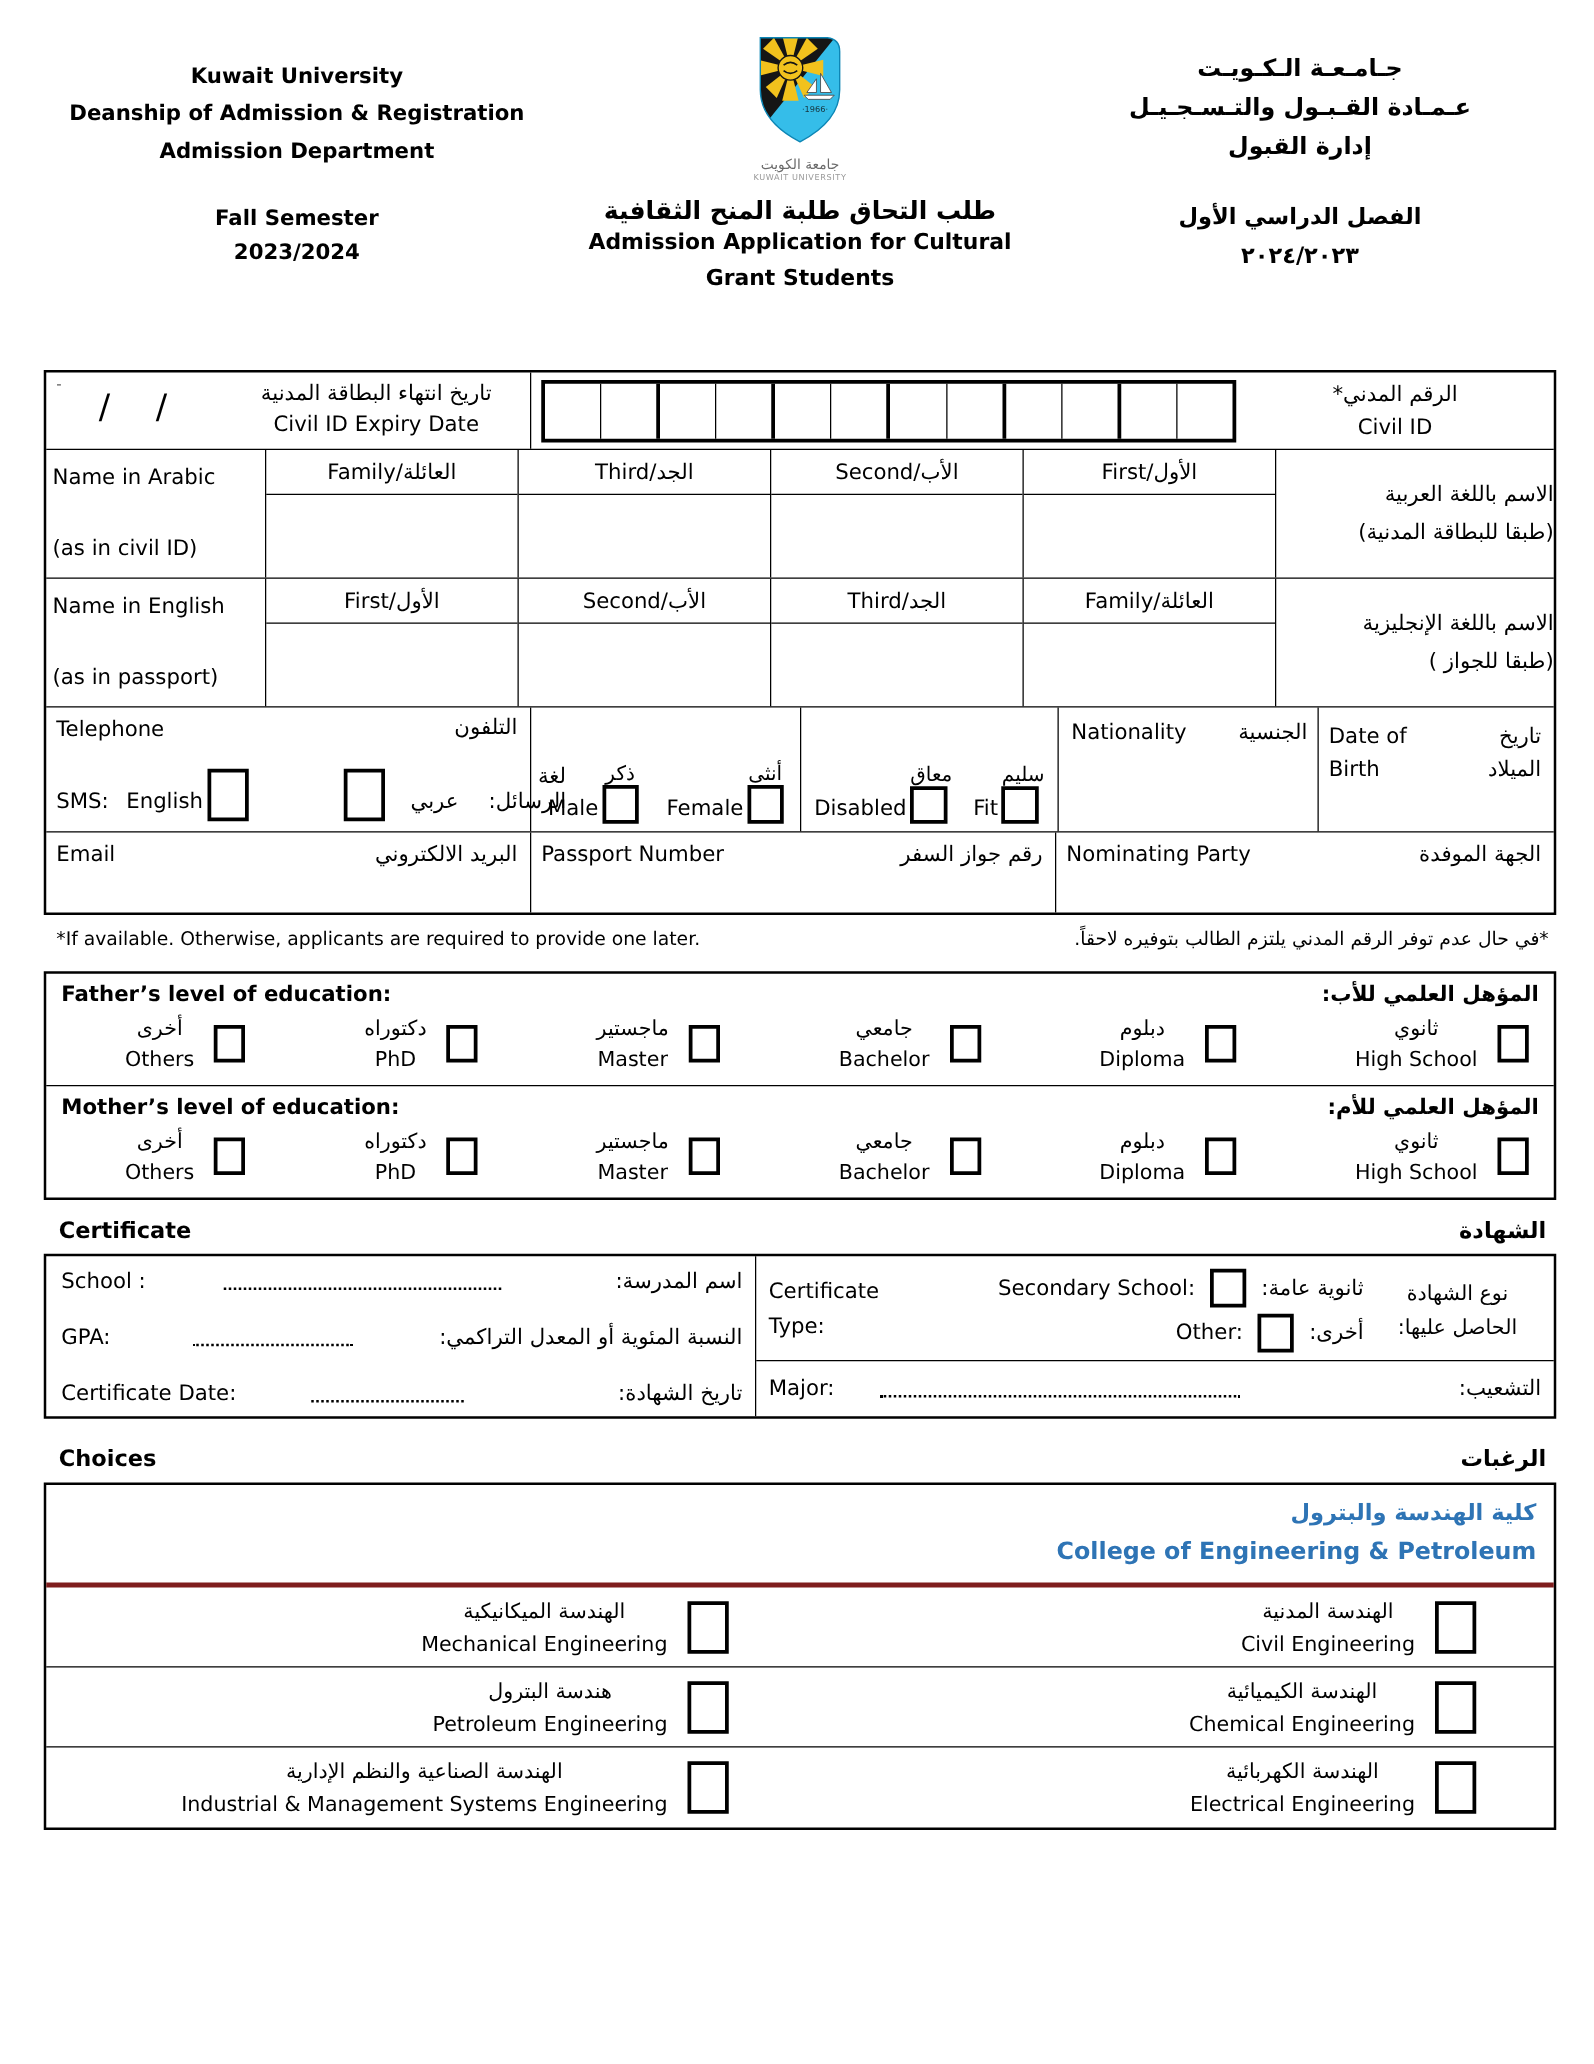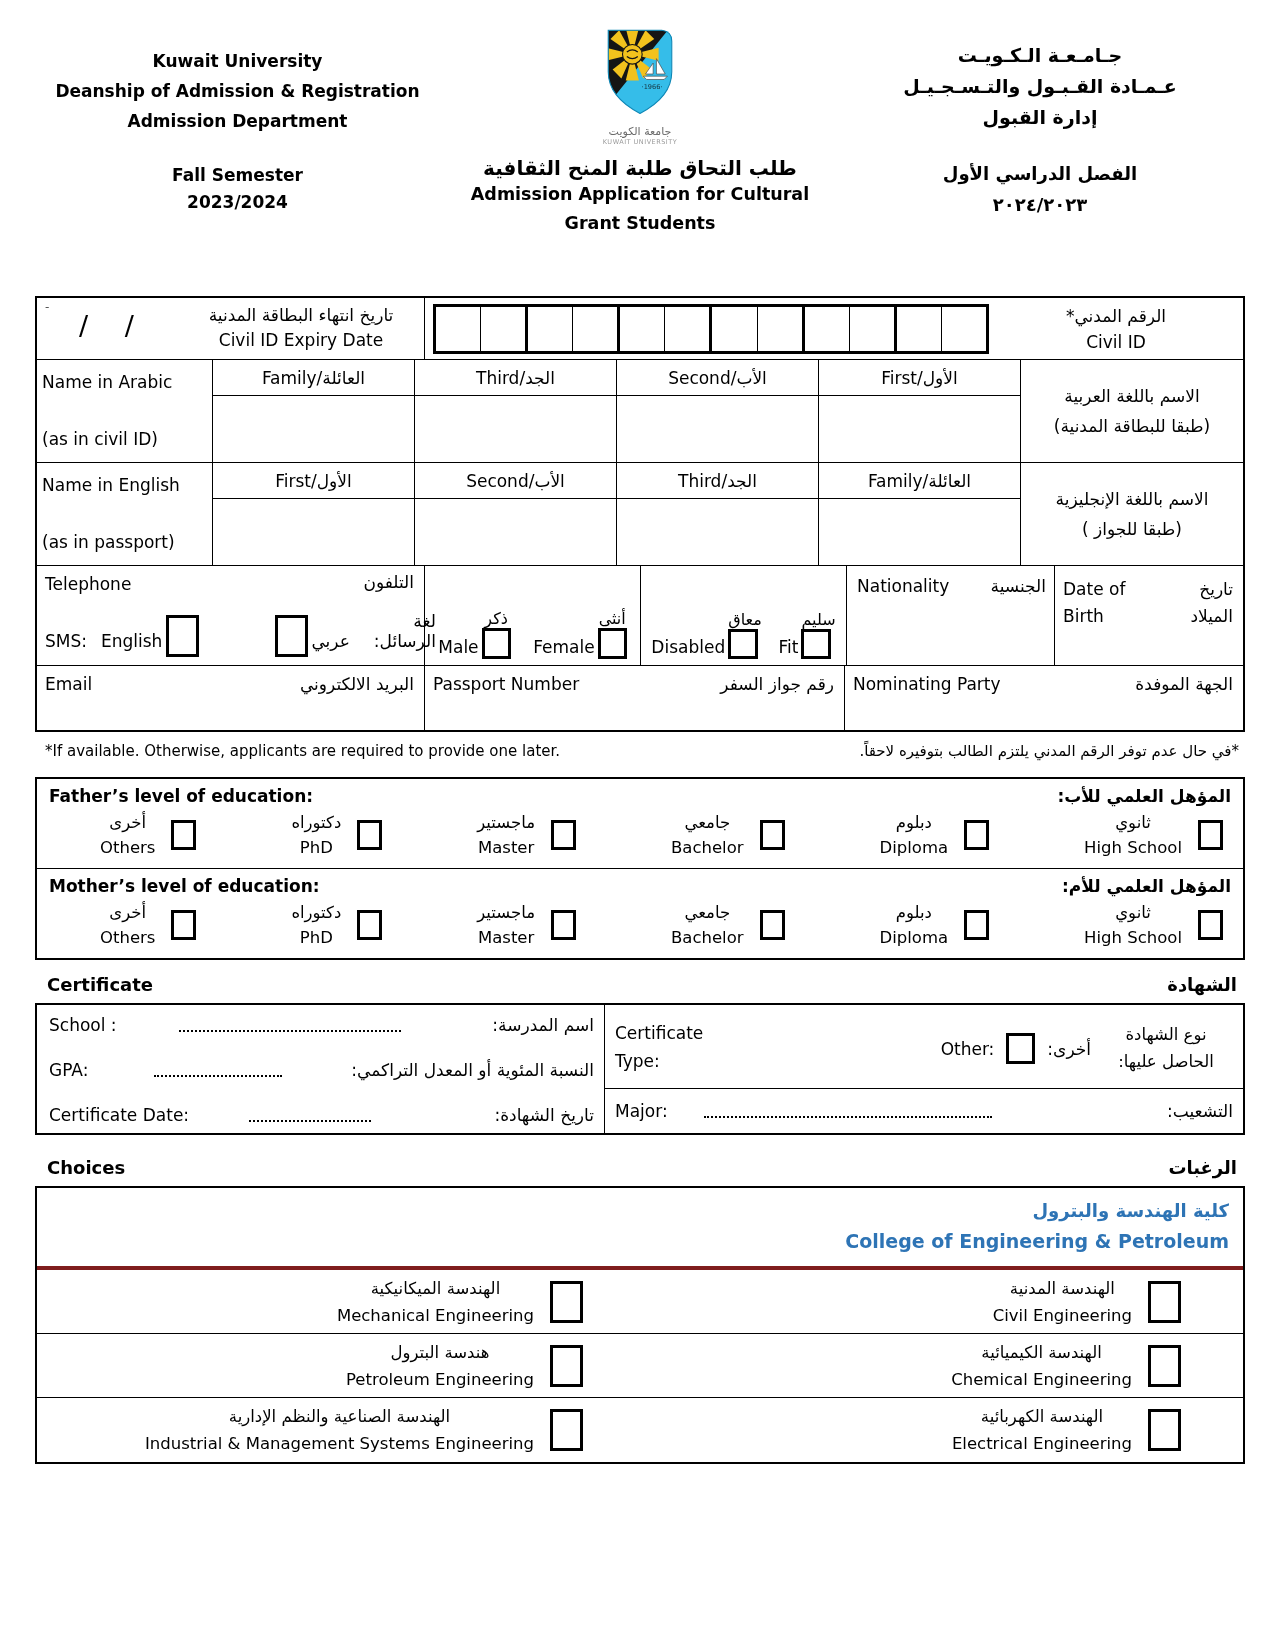--- a/index.html
+++ b/index.html
@@ -56,21 +56,21 @@
 
   
   .r-name { height:103px; }
   .c-rowlbl { width:176px; border-right:1px solid #000; display:flex; flex-direction:column;
               justify-content:center; padding-left:5px; font-size:17px; line-height:27px;gap:30px; }
   .c-namecol { width:202px; border-right:1px solid #000; display:flex; flex-direction:column; }
   .c-namecol .nhead { height:36px; border-bottom:1px solid #000; display:flex;
                       align-items:center; justify-content:center; font-size:17px; }
   .c-namecol .nbody { flex:1; }
   .c-arlbl { flex:1; display:flex; flex-direction:column; justify-content:center;
-             text-align:center; font-size:17px; line-height:30px; direction:rtl; }
+             text-align:right; font-size:17px; line-height:30px; direction:rtl; }
 
   
   .r-tel { height:100px; }
   .c-tel { width:388px; border-right:1px solid #000; position:relative; font-size:17px; }
   .tel-en { position:absolute; left:8px; top:8px; }
   .tel-ar { position:absolute; right:10px; top:6px; }
   .sms-line { position:absolute; left:8px; bottom:8px; display:flex; align-items:flex-end; }
   .sms-line .t { font-size:17px; padding-bottom:6px; }
   .c-gender { width:216px; border-right:1px solid #000; display:flex; align-items:flex-end;
               justify-content:space-around; padding:4px 2px 6px; }
@@ -299,21 +299,21 @@
 
     <div class="row r-tel">
       <div class="c-tel">
         <span class="tel-en">Telephone</span>
         <span class="tel-ar ar">التلفون</span>
         <div class="sms-line">
           <span class="t">SMS:</span>
           <span class="t" style="margin-left:14px">English</span>
           <span class="cb cb-lg" style="margin-left:4px"></span>
           <span class="cb cb-lg" style="margin-left:76px"></span>
-          <span class="t ar" style="margin-left:3px">عربي</span>
+          <span class="t ar" style="margin-left:20px">عربي</span>
           <span class="t ar" style="margin-left:24px">لغة الرسائل:</span>
         </div>
       </div>
       <div class="c-gender">
         <div class="gopt">
           <span class="ga">ذكر</span>
           <span class="ge">Male</span>
           <span class="cb cb-md"></span>
         </div>
         <div class="gopt">
@@ -497,20 +497,25 @@
       </div>
     </div>
     <div class="cert-right">
       <div class="ctype">
         <div class="ctype-lbl">
           <div>Certificate</div>
           <div>Type:</div>
         </div>
         <div class="ctype-opts">
           <div class="copt">
+            <span>Secondary School:</span>
+            <span class="cb cb-md"></span>
+            <span class="ar">ثانوية عامة:</span>
+          </div>
+          <div class="copt">
             <span>Other:</span>
             <span class="cb cb-md"></span>
             <span class="ar">أخرى:</span>
           </div>
         </div>
         <div class="ctype-ar">
           <div>نوع الشهادة</div>
           <div>الحاصل عليها:</div>
         </div>
       </div>

